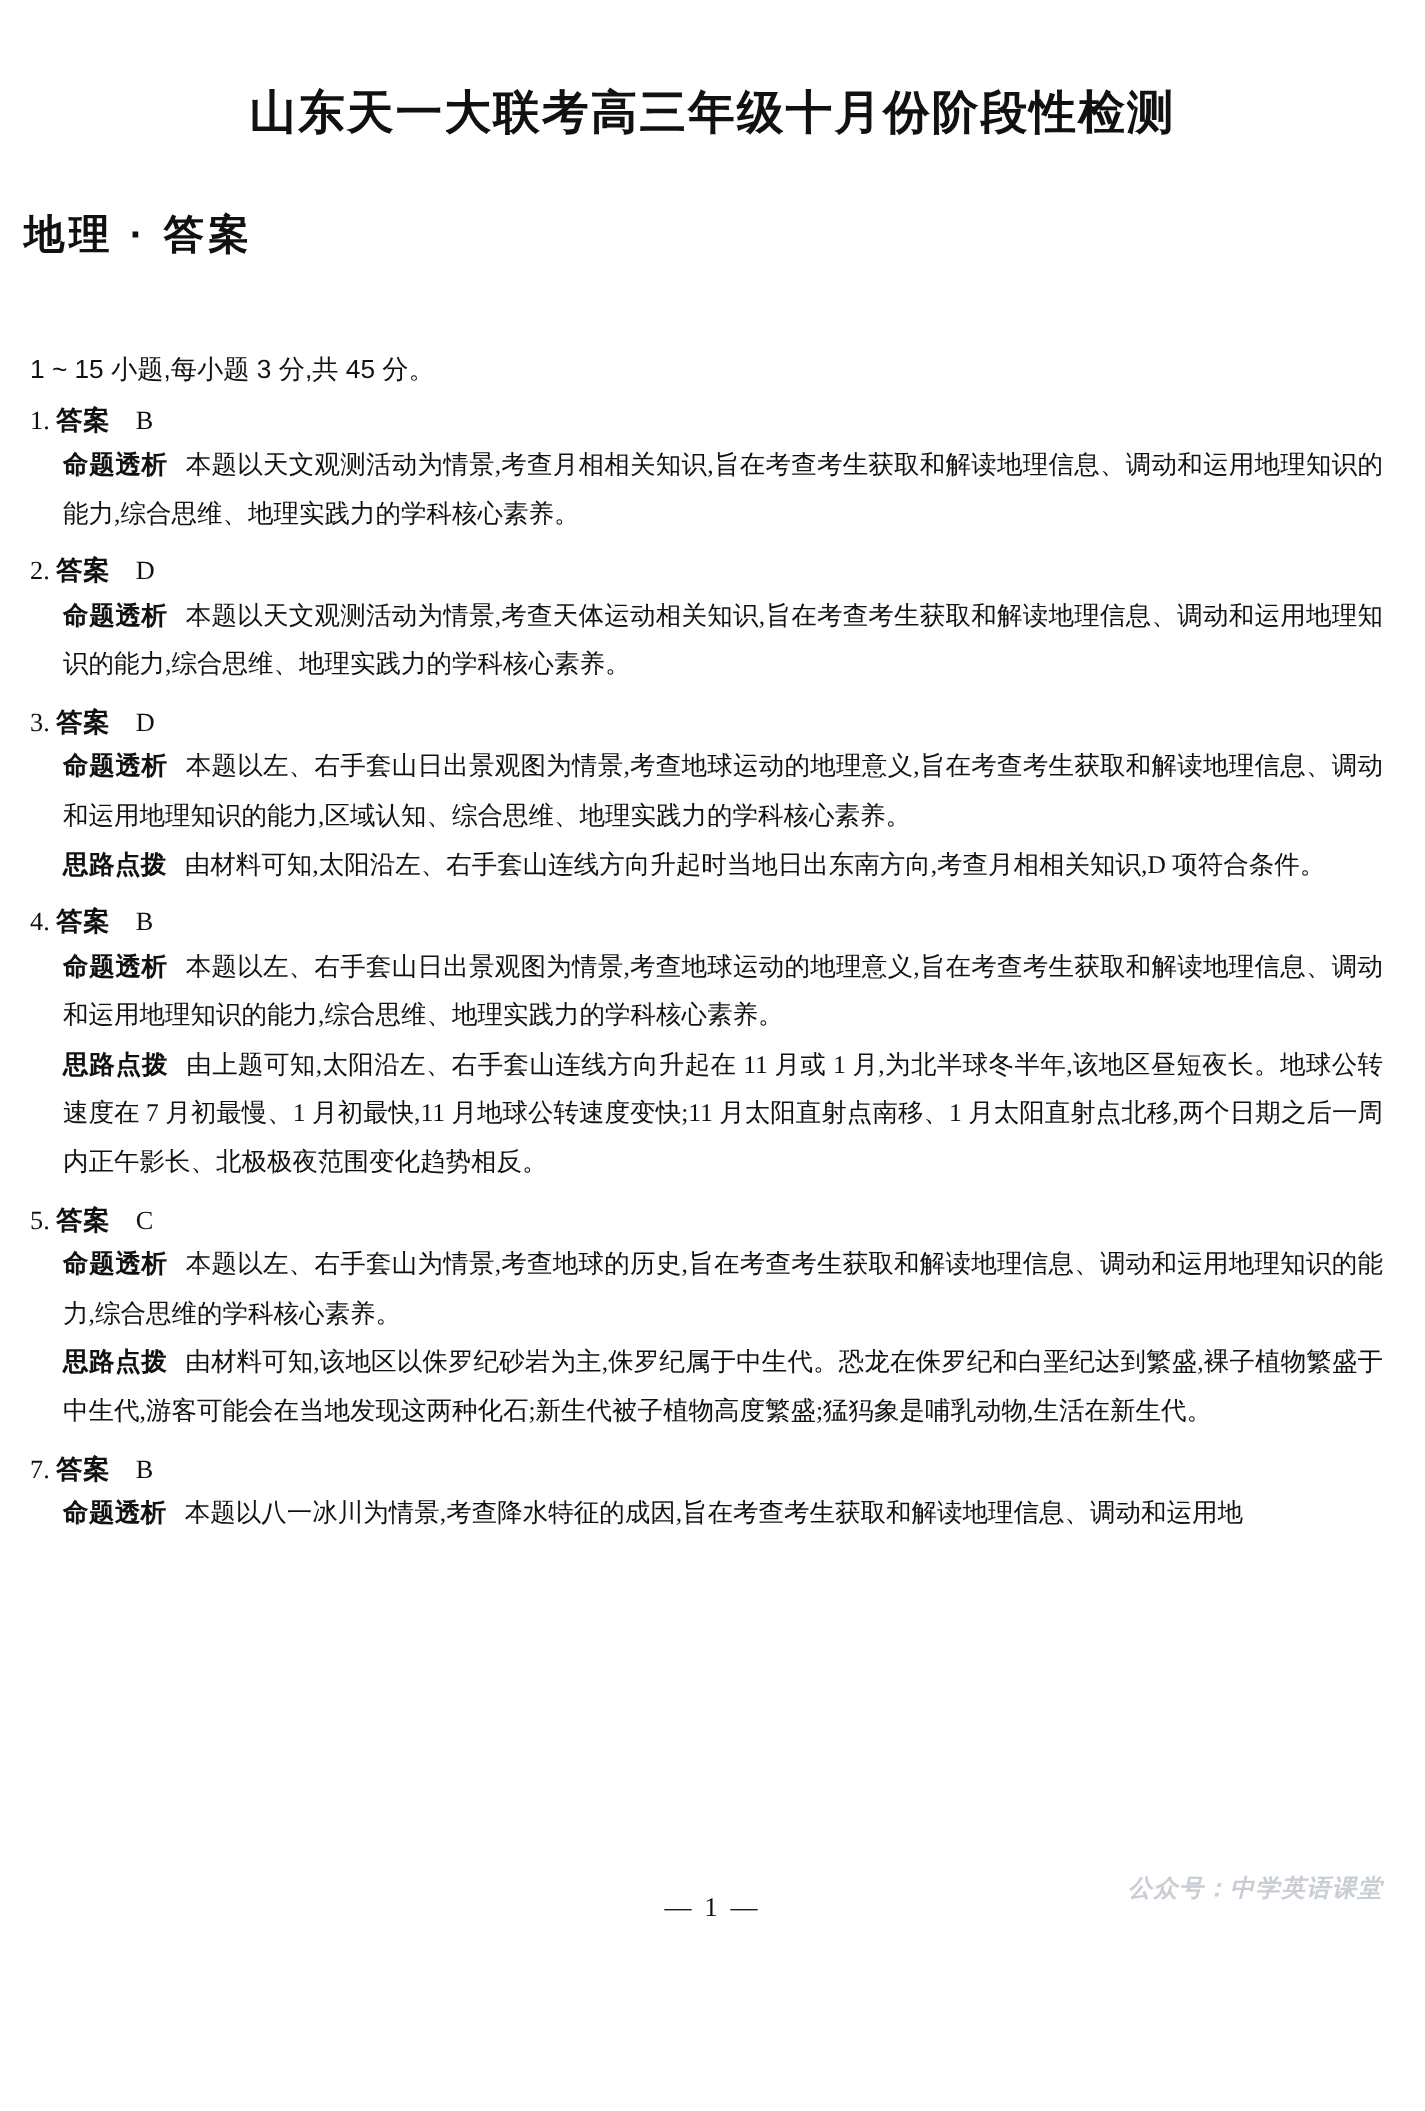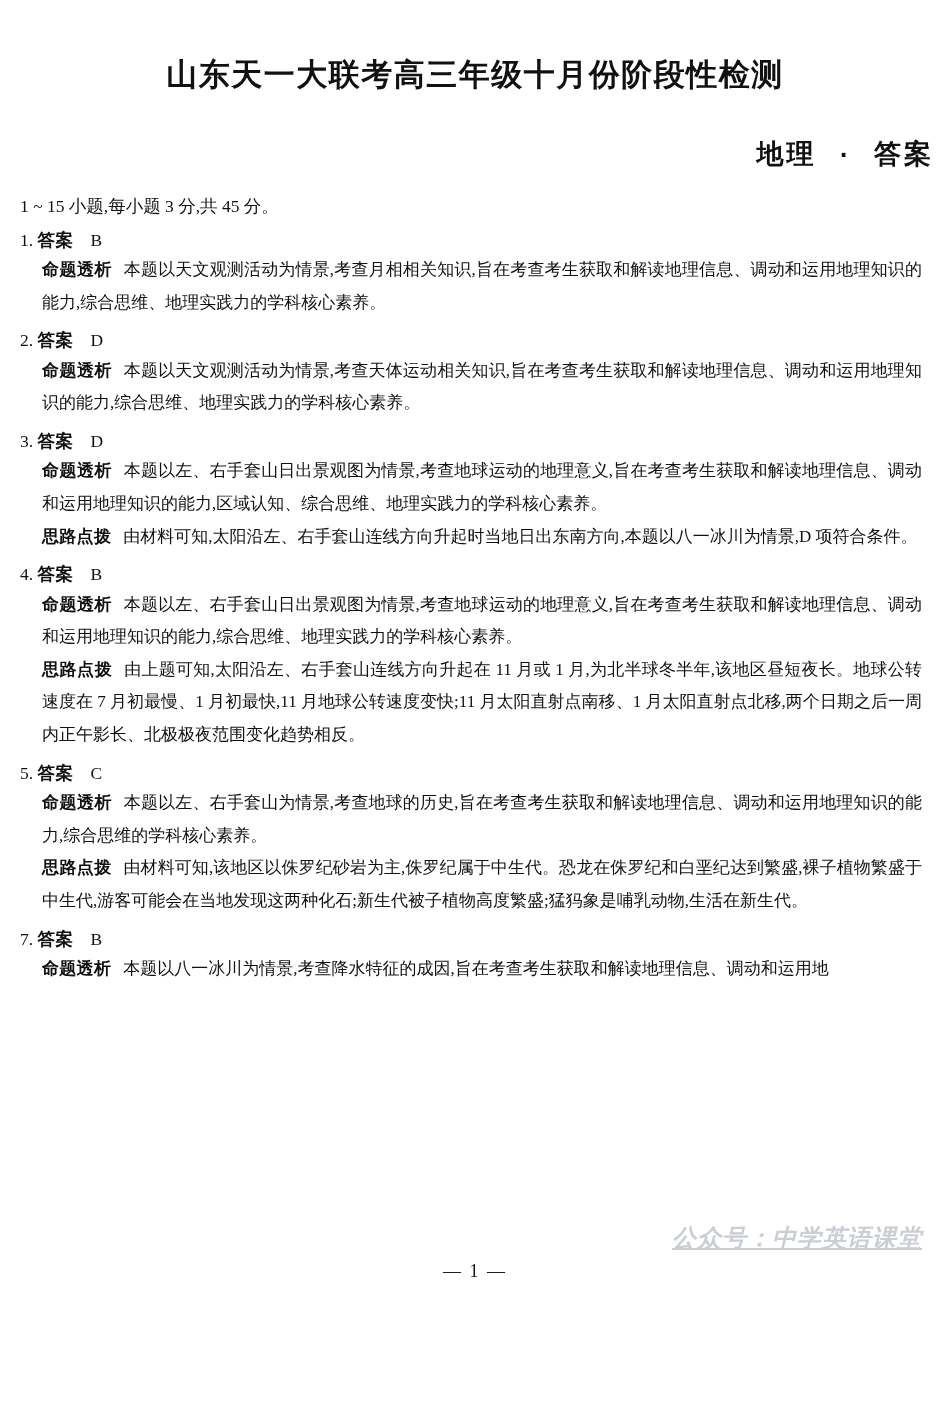--- a/index.html
+++ b/index.html
@@ -28,36 +28,36 @@
   .doc-title {
     text-align: center;
     font-family: "Liberation Sans", "DejaVu Sans", sans-serif;
     font-weight: bold;
     font-size: 31px;
     letter-spacing: 1.5px;
     padding-top: 56px;
     line-height: 1.2;
   }
   .doc-subtitle {
-    text-align: right;
-    font-family: Liberation Mono, monospace;
+    text-align: left;
+    font-family: Liberation Sans, sans-serif;
     font-weight: bold;
     font-size: 27px;
     letter-spacing: 3px;
     padding-top: 47px;
     line-height: 1.2;
   }
 
   
   .section-note {
     font-size: 17.5px;
-    margin-top: 20px;
+    margin-top: 60px;
     margin-left: 4px;
     line-height: 1.5;
-    font-family: Liberation Serif, serif;
+    font-family: Liberation Sans, sans-serif;
   }
 
   
   .qblock {
     margin-top: 7px;
   }
   .q-answer-line {
     font-size: 17.5px;
     margin-left: 4px;
     line-height: 1.62;
@@ -102,29 +102,28 @@
     right: 0;
     bottom: 22px;
     text-align: center;
     font-size: 18px;
     font-family: "Liberation Serif", "DejaVu Serif", serif;
     letter-spacing: 2px;
   }
   .watermark {
     position: absolute;
     right: 28px;
-    bottom: 50px;
+    bottom: 34px;
     font-family: "Liberation Sans", "DejaVu Sans", sans-serif;
     font-weight: bold;
     font-style: italic;
-    font-size: 24px;
+    font-size: 16px;
     color: #c9cdd4;
     letter-spacing: 1px;
     white-space: nowrap;
-    text-decoration: underline;
   }
 </style>
 </head>
 <body>
 
 <div class="page">
 
   <div class="doc-title">山东天一大联考高三年级十月份阶段性检测</div>
   <div class="doc-subtitle">地理 · 答案</div>
 
@@ -135,21 +134,21 @@
         <div class="q-answer-line"><span class="q-num">1.</span> <span class="q-label">答案</span><span class="q-value">B</span></div>
         <div class="para"><span class="tag">命题透析</span><span class="body">本题以天文观测活动为情景,考查月相相关知识,旨在考查考生获取和解读地理信息、调动和运用地理知识的能力,综合思维、地理实践力的学科核心素养。</span></div>
       </div>
       <div class="qblock">
         <div class="q-answer-line"><span class="q-num">2.</span> <span class="q-label">答案</span><span class="q-value">D</span></div>
         <div class="para"><span class="tag">命题透析</span><span class="body">本题以天文观测活动为情景,考查天体运动相关知识,旨在考查考生获取和解读地理信息、调动和运用地理知识的能力,综合思维、地理实践力的学科核心素养。</span></div>
       </div>
       <div class="qblock">
         <div class="q-answer-line"><span class="q-num">3.</span> <span class="q-label">答案</span><span class="q-value">D</span></div>
         <div class="para"><span class="tag">命题透析</span><span class="body">本题以左、右手套山日出景观图为情景,考查地球运动的地理意义,旨在考查考生获取和解读地理信息、调动和运用地理知识的能力,区域认知、综合思维、地理实践力的学科核心素养。</span></div>
-        <div class="para"><span class="tag">思路点拨</span><span class="body">由材料可知,太阳沿左、右手套山连线方向升起时当地日出东南方向,本题以八一冰川为情景,D 项符合条件。</span></div>
+        <div class="para"><span class="tag">思路点拨</span><span class="body">由材料可知,太阳沿左、右手套山连线方向升起时当地日出东南方向,考查月相相关知识,D 项符合条件。</span></div>
       </div>
       <div class="qblock">
         <div class="q-answer-line"><span class="q-num">4.</span> <span class="q-label">答案</span><span class="q-value">B</span></div>
         <div class="para"><span class="tag">命题透析</span><span class="body">本题以左、右手套山日出景观图为情景,考查地球运动的地理意义,旨在考查考生获取和解读地理信息、调动和运用地理知识的能力,综合思维、地理实践力的学科核心素养。</span></div>
         <div class="para"><span class="tag">思路点拨</span><span class="body">由上题可知,太阳沿左、右手套山连线方向升起在 11 月或 1 月,为北半球冬半年,该地区昼短夜长。地球公转速度在 7 月初最慢、1 月初最快,11 月地球公转速度变快;11 月太阳直射点南移、1 月太阳直射点北移,两个日期之后一周内正午影长、北极极夜范围变化趋势相反。</span></div>
       </div>
       <div class="qblock">
         <div class="q-answer-line"><span class="q-num">5.</span> <span class="q-label">答案</span><span class="q-value">C</span></div>
         <div class="para"><span class="tag">命题透析</span><span class="body">本题以左、右手套山为情景,考查地球的历史,旨在考查考生获取和解读地理信息、调动和运用地理知识的能力,综合思维的学科核心素养。</span></div>
         <div class="para"><span class="tag">思路点拨</span><span class="body">由材料可知,该地区以侏罗纪砂岩为主,侏罗纪属于中生代。恐龙在侏罗纪和白垩纪达到繁盛,裸子植物繁盛于中生代,游客可能会在当地发现这两种化石;新生代被子植物高度繁盛;猛犸象是哺乳动物,生活在新生代。</span></div>

